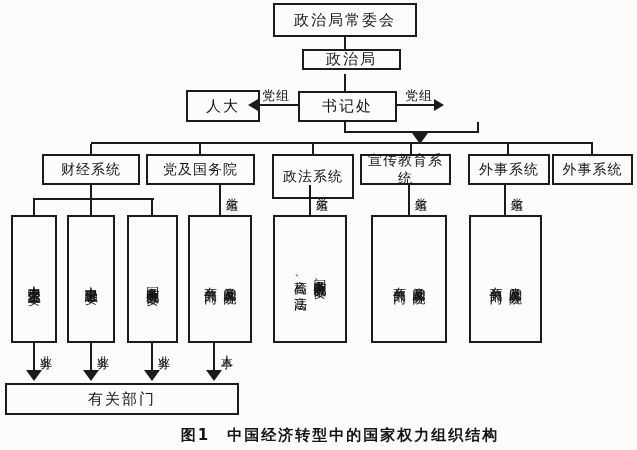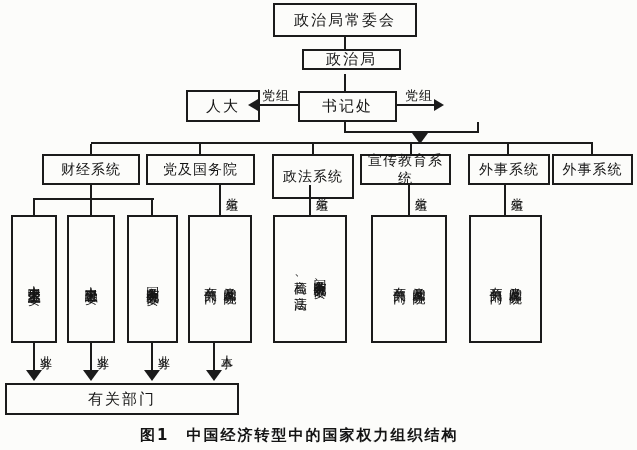--- a/index.html
+++ b/index.html
@@ -54,21 +54,21 @@
   .vlbl {
     writing-mode: vertical-rl;
     text-orientation: upright;
     font-size: 12px;
     line-height: 1;
     letter-spacing: 2px;
   }
   .caption {
     position: absolute;
     left: 140px; top: 426px; width: 400px;
-    text-align: left;
+    text-align: center;
     font-weight: bold;
     font-size: 15px;
     letter-spacing: 2px;
   }
 </style>
 </head>
 <body>
 
 <div class="figure">
 

